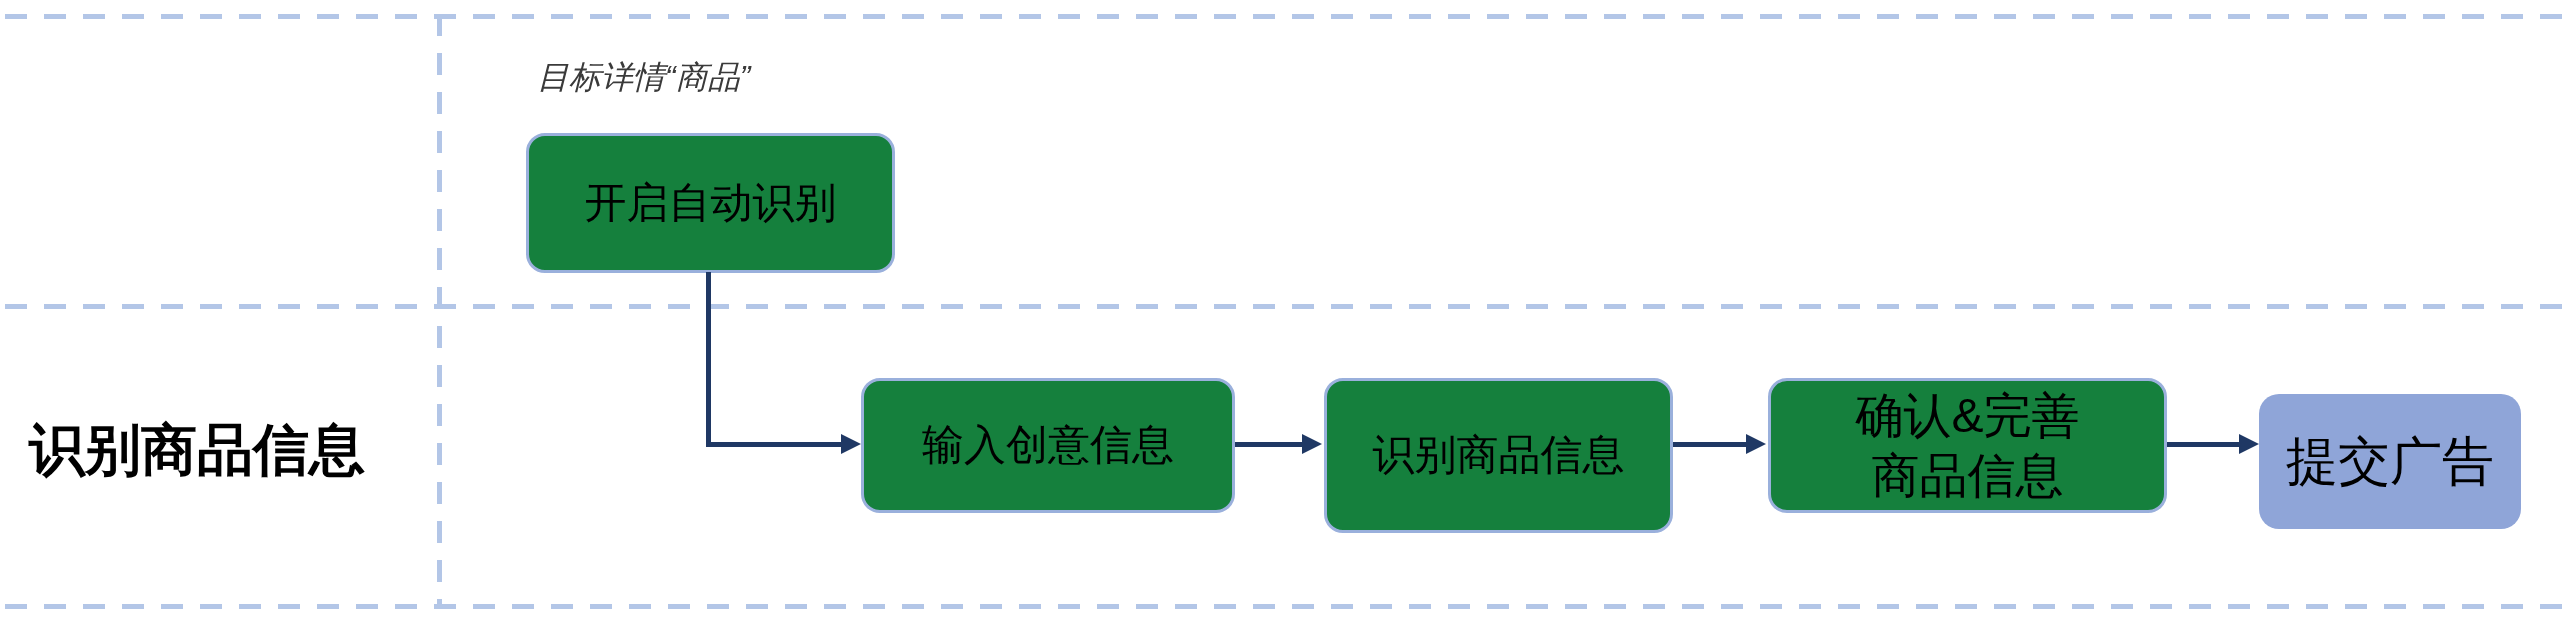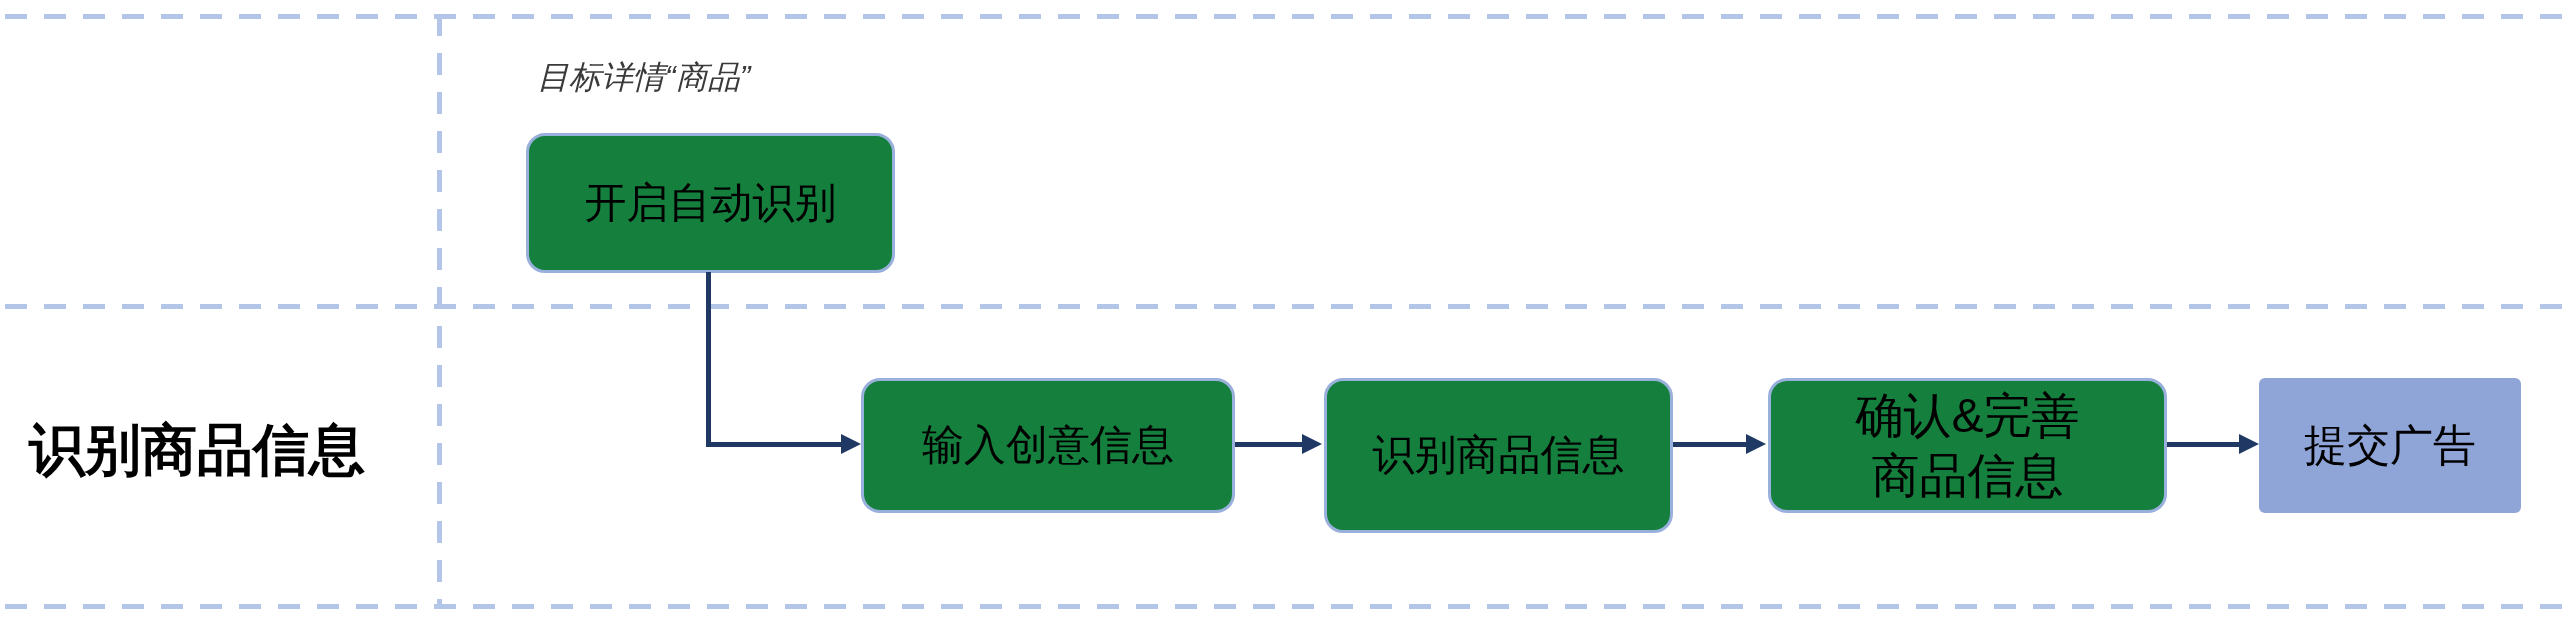--- a/index.html
+++ b/index.html
@@ -68,25 +68,25 @@
     color: #000000;
     text-align: center;
     line-height: 1.25;
   }
   .node .node-label { white-space: pre-line; }
   .node.n-start  { left: 526px;  top: 133px; width: 369px; height: 140px; }
   .node.n-step1  { left: 861px;  top: 378px; width: 374px; height: 135px; }
   .node.n-step2  { left: 1324px; top: 378px; width: 349px; height: 155px; }
   .node.n-step3  { left: 1768px; top: 378px; width: 399px; height: 135px; font-size: 48px; }
   .node.n-end    {
-    left: 2259px; top: 378px; width: 262px; height: 135px;
+    left: 2259px; top: 394px; width: 262px; height: 135px;
     background: var(--final_fill);
     border: none;
-    border-radius: 6px;
-    font-size: 43px;
+    border-radius: 20px;
+    font-size: 52px;
   }
 
   
   .cline { position: absolute; background: var(--connector); }
   .elbow-v  { left: 706px;  top: 272px; width: 4.5px;  height: 173px; }
   .elbow-h  { left: 706px;  top: 442px; width: 137px; height: 4.5px; }
   .a2-line  { left: 1235px; top: 442px; width: 69px;  height: 4.5px; }
   .a3-line  { left: 1673px; top: 442px; width: 76px;  height: 4.5px; }
   .a4-line  { left: 2167px; top: 442px; width: 74px;  height: 4.5px; }
 

